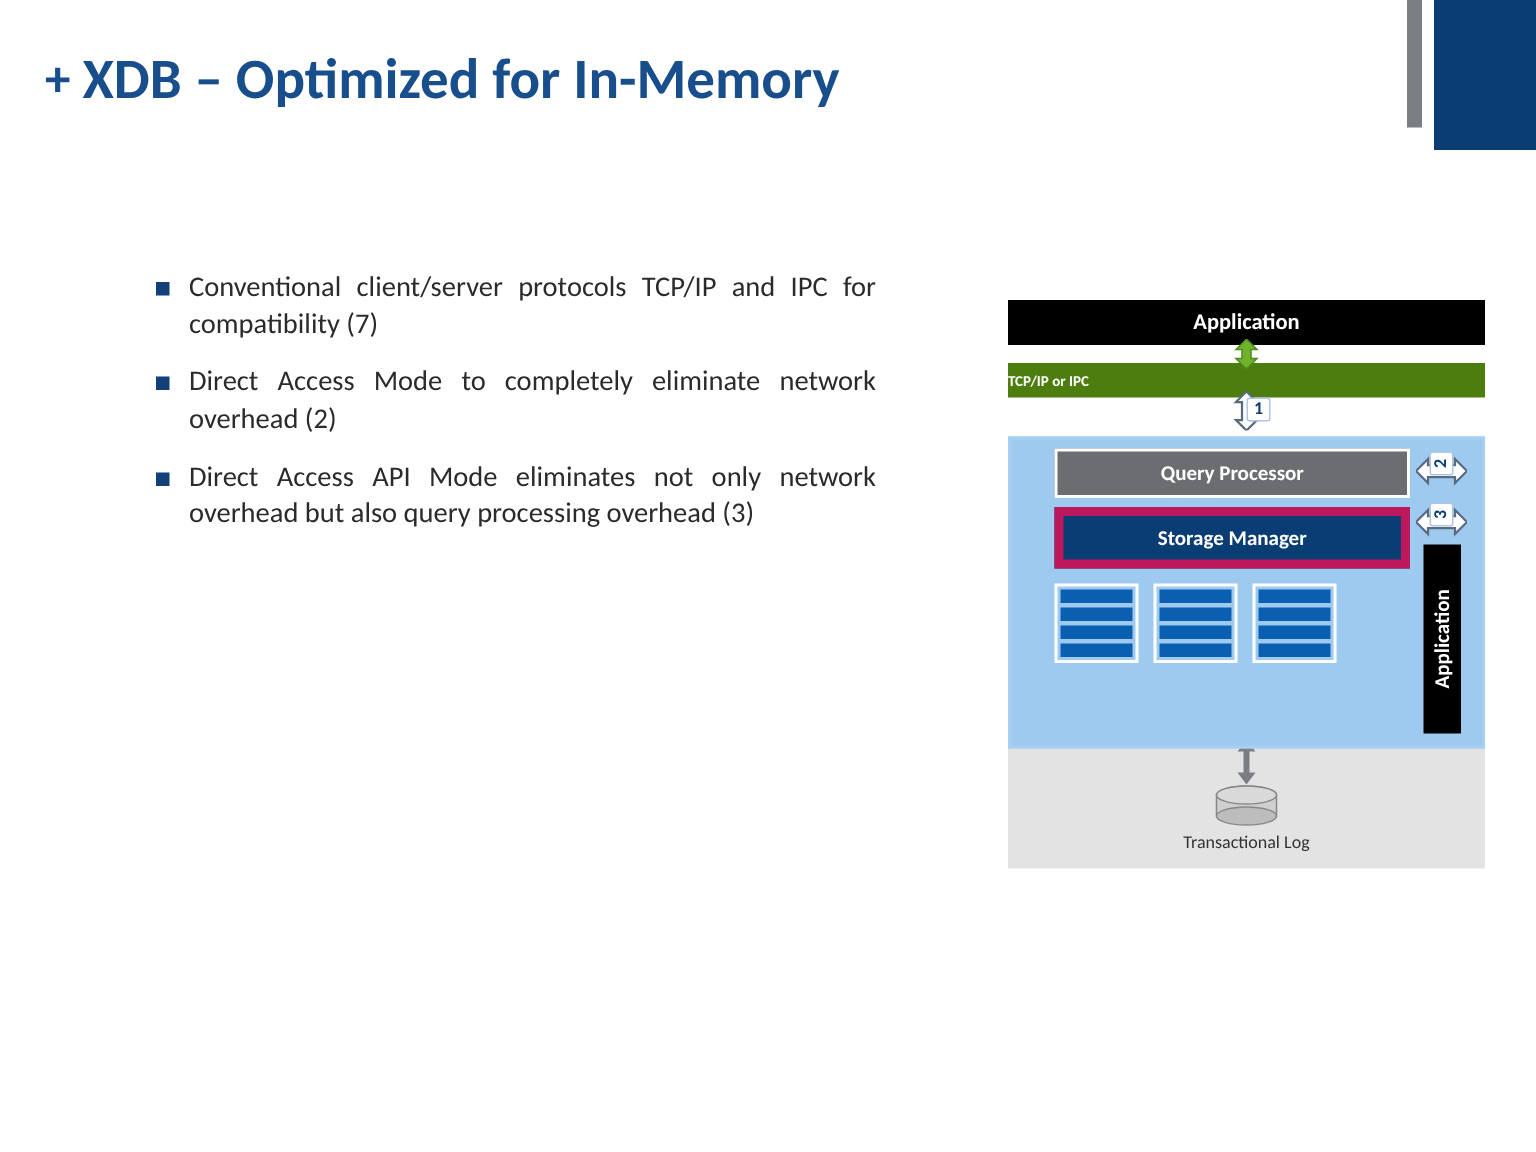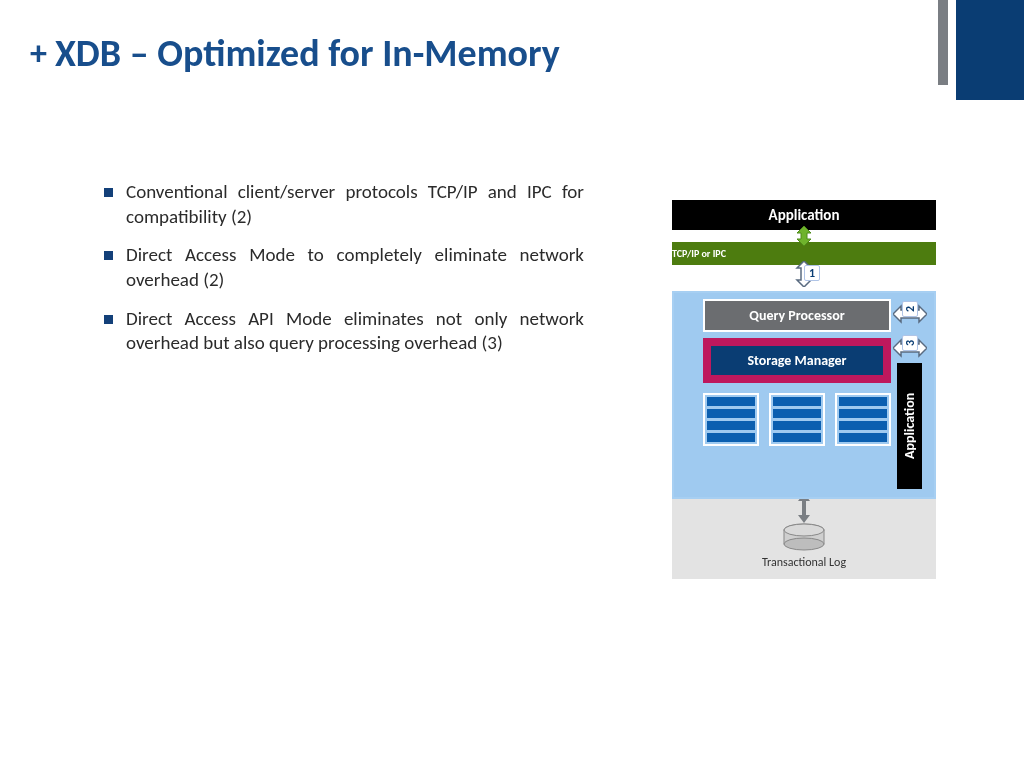--- a/index.html
+++ b/index.html
@@ -18,34 +18,34 @@
 
   
   .content { position: absolute; top: 160px; left: 64px; width: 520px; }
   .bullet-l1 { position: relative; padding-left: 26px; font-size: 22px; color: #2e2e2e; line-height: 1.25; text-align: justify; }
   .bullet-l1::before { content: ""; position: absolute; left: 0; top: 9px; width: 12px; height: 12px; background: #134079; }
   .sub { margin-top: 20px; padding-left: 40px; }
   .bullet-l2 { position: relative; padding-left: 22px; font-size: 19px; color: #2b2b2b; line-height: 1.3; text-align: justify; margin-bottom: 14px; }
   .bullet-l2::before { content: ""; position: absolute; left: 0; top: 8px; width: 9px; height: 9px; background: #134079; }
 
   
-  .diagram { position: absolute; top: 200px; left: 672px; width: 264px; }
+  .diagram { position: absolute; top: 200px; left: 672px; width: 318px; }
 
   .box-app-top   { background: #000; color: #fff; font-weight: 600; text-align: center; padding: 6px 0; font-size: 15px; }
 
   .arrow-green { display: flex; justify-content: center; margin: -2px 0; }
   .arrow-green svg {}
 
   .box-ipc { background: #4d7c0f; color: #fff; font-weight: 700; text-align: left; padding: 5px 0; font-size: 10px; margin-top: -2px; }
 
   .light-panel { background: #9fcaf0; border: 2px solid #a7cff2; margin-top: 14px; padding: 6px 6px 8px 6px; position: relative; }
 
   .qp-row { display: flex; align-items: center; }
   .box-qp { flex: 1; background: #6b6d70; color: #fff; font-weight: 700; text-align: center; padding: 6px 0; font-size: 14px; border: 2px solid #fff; }
-  .box-sm { background: #0a3d73; color: #fff; font-weight: 700; text-align: center; padding: 6px 0; font-size: 14px; border: 8px solid #be185d; margin-top: 6px; flex:1;}
+  .box-sm { background: #0a3d73; color: #fff; font-weight: 700; text-align: center; padding: 6px 0; font-size: 14px; border: 6px solid #be185d; margin-top: 6px; flex:1;}
 
   .data-grid { display: flex; gap: 10px; margin-top: 10px; }
   .stack { display: flex; flex-direction: column; gap: 3px; border: 2px solid #fff; padding: 2px; }
   .cell { width: 48px; height: 9px; background: #0b5fb0; }
   .app-vert { background:#000; color:#fff; font-weight:600; font-size:14px; writing-mode:vertical-rl; transform:rotate(180deg); padding: 12px 4px; text-align:center; height: 126px; margin-top:auto;}
   .num-badge { position:absolute; background:#fff; border:1px solid #b0c4e6; color:#0a3d73; font-weight:700; font-size:12px; width:16px; height:16px; line-height:14px; text-align:center; border-radius:2px;}
 
   .storage-panel { background:#e3e3e3; border-top:2px solid #e3e3e3; display:flex; padding:10px 6px 10px 6px; gap:14px; justify-content:space-around;}
   .disk-col { display:flex; flex-direction:column; align-items:center; }
   .disk-label { font-size:12px; color:#333; margin-top:4px;}
@@ -68,21 +68,21 @@
     <div class="bar-blue"></div>
   </div>
 
   <div class="title-row">
     <div class="plus">+</div>
     <div class="title">XDB – Optimized for In-Memory</div>
   </div>
 
   <div class="content">
     <div class="sub">
-      <div class="bullet-l2">Conventional client/server  protocols TCP/IP and IPC for compatibility (2)</div>
+      <div class="bullet-l2">Conventional client/server  protocols TCP/IP and IPC for compatibility (7)</div>
       <div class="bullet-l2">Direct Access Mode to completely eliminate network overhead (2)</div>
       <div class="bullet-l2">Direct Access API Mode eliminates not only network overhead but also query processing overhead (3)</div>
     </div>
   </div>
 
   <div class="diagram">
 
     <div class="box-app-top">Application</div>
 
     <div class="arrow-green" style="margin-top:-4px;margin-bottom:-4px;">

